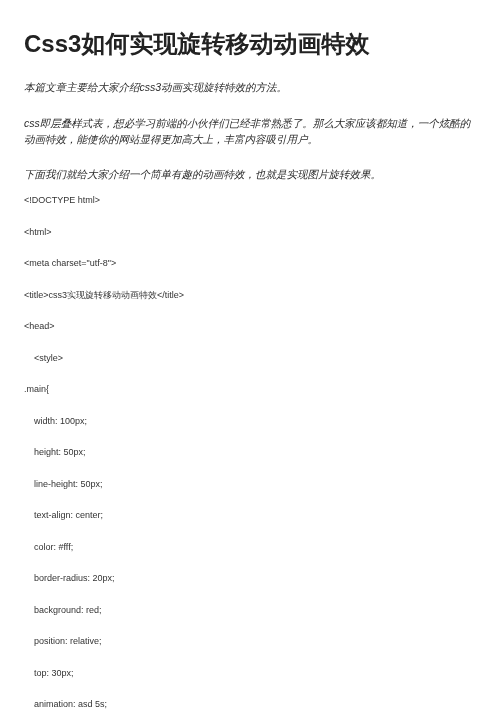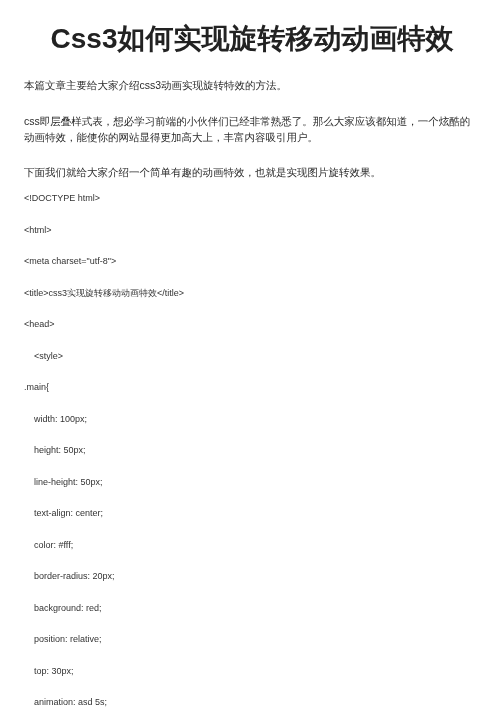--- a/index.html
+++ b/index.html
@@ -5,31 +5,32 @@
   body {
     margin: 0;
     padding: 20px 24px;
     font-family: "Microsoft YaHei", SimSun, Arial, sans-serif;
     color: #333;
     width: 504px;
     box-sizing: border-box;
     background: #fff;
   }
   h1.title {
-    text-align: center;
-    font-size: 28px;
+    text-align: left;
+    font-size: 24px;
     font-weight: bold;
     color: #222;
-    margin: 0 0 18px 0;
+    margin: 8px 0 18px 0;
   }
   p.para {
     font-size: 10.5px;
     line-height: 1.5;
     margin: 20px 0 10px 0;
     color: #2b2b2b;
+    font-style: italic;
   }
   .code-block {
     font-size: 9px;
     line-height: 1.75;
     color: #333;
     white-space: pre;
     font-family: "Microsoft YaHei", SimSun, Arial, sans-serif;
     margin: 4px 0 20px 0;
   }
 </style>

